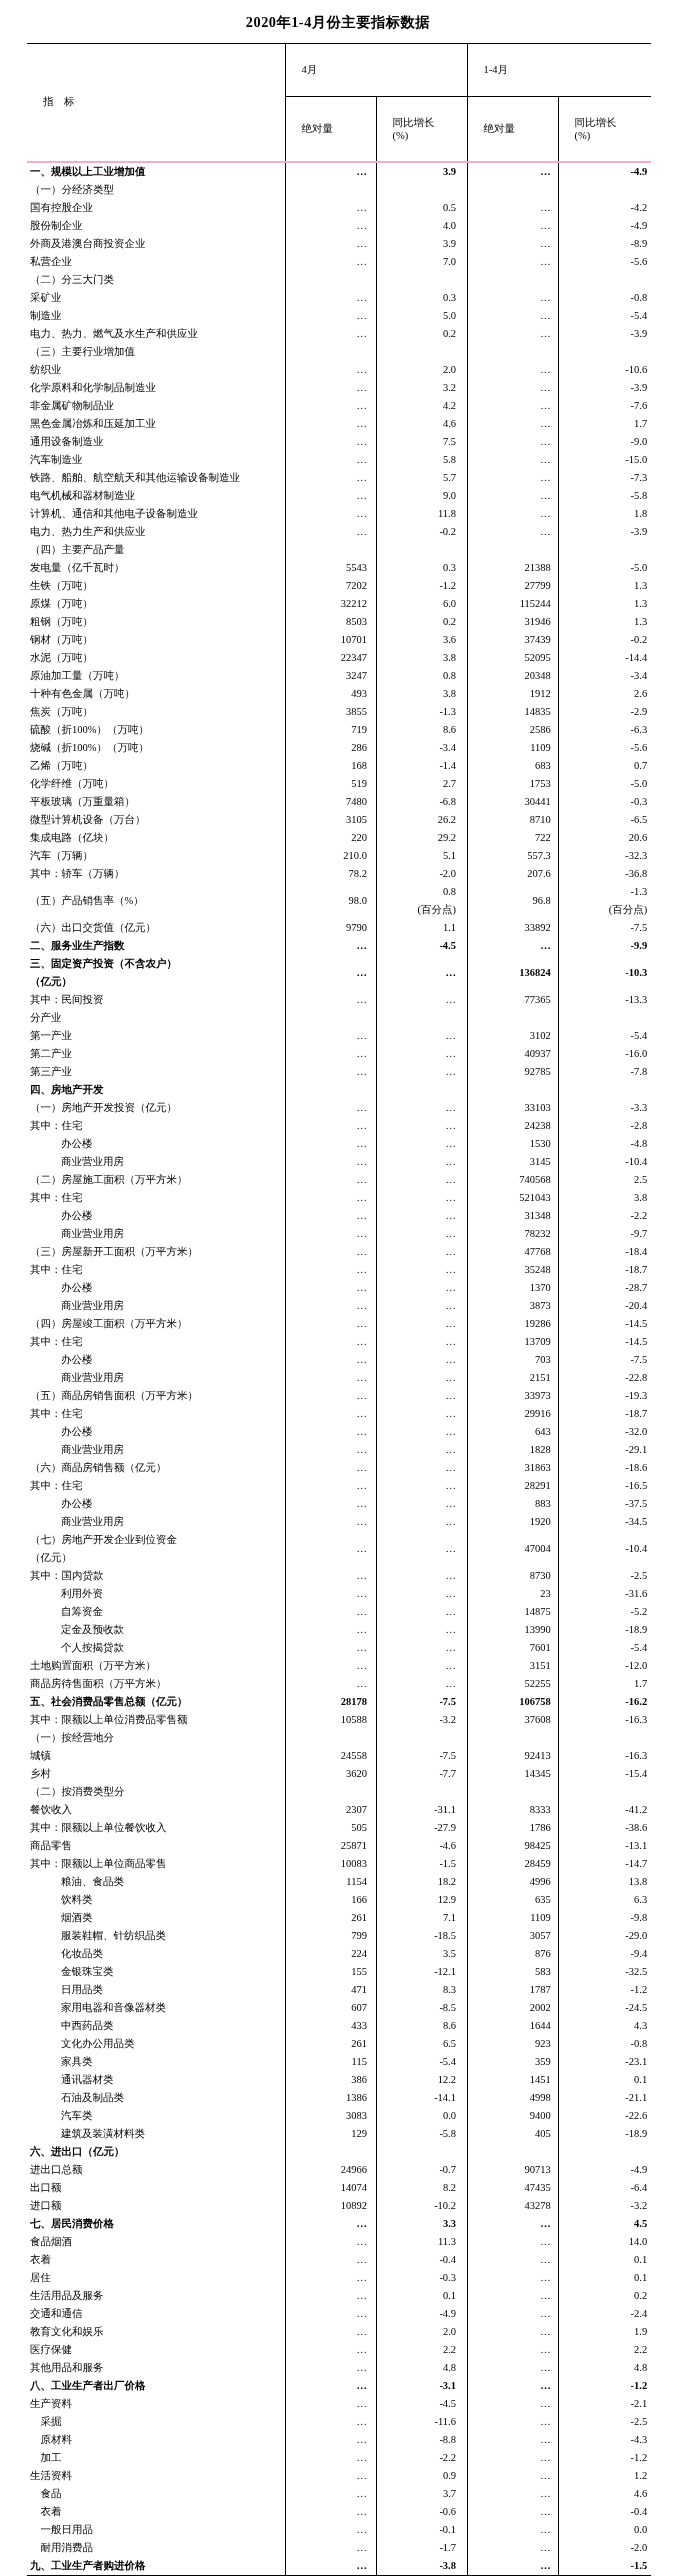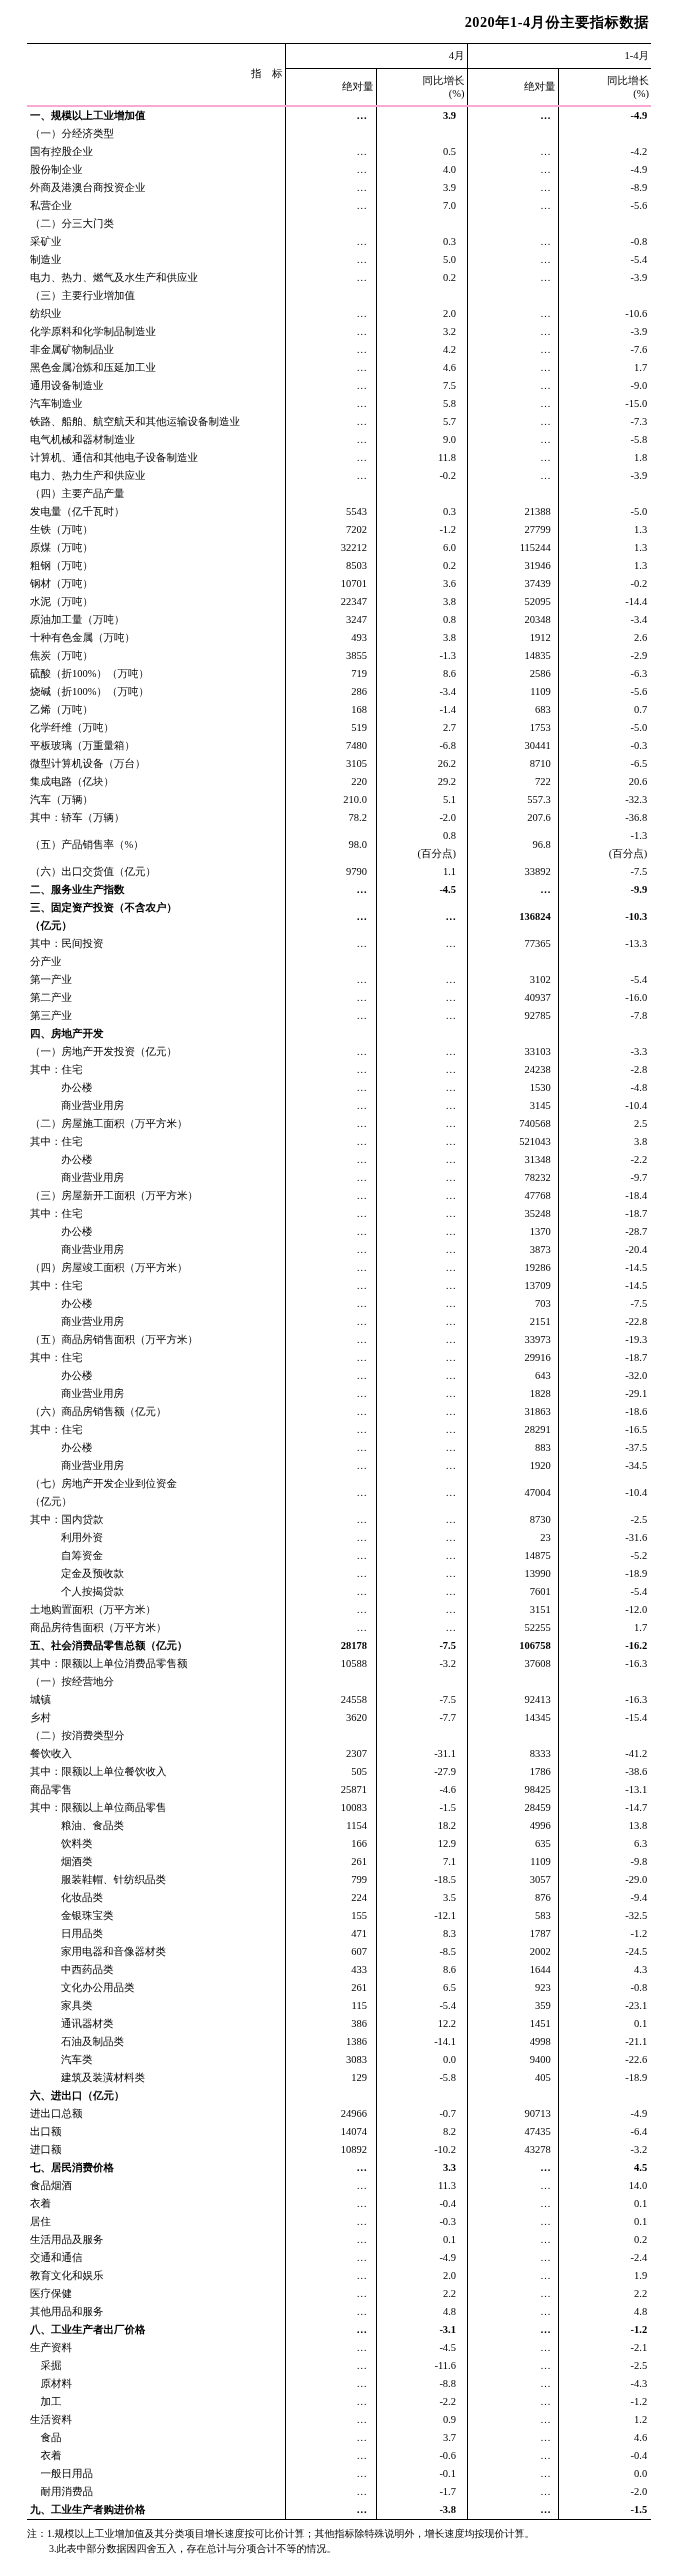--- a/index.html
+++ b/index.html
@@ -7,45 +7,45 @@
     width: 692px; height: 2576px;
     background: #ffffff;
     overflow: hidden;
     font-family: "Liberation Serif", "DejaVu Serif", serif;
     color: #000;
   }
   .page { position: relative; width: 692px; height: 2576px; }
   .title {
     width: 622px;
     margin: 13.4px 0 10.5px 27px;
-    text-align: right;
+    text-align: center;
     font-size: 14.3px;
     font-weight: bold;
     letter-spacing: 0.5px;
   }
   table.main {
     margin-left: 27px;
     width: 622px;
     border-collapse: collapse;
     table-layout: fixed;
     border-top: 1.9px solid #000;
     border-bottom: 1.9px solid #000;
     font-size: 10.5px;
   }
   col.w1 { width: 258px; }
   col.w2 { width: 91px; }
   col.w3 { width: 91px; }
   col.w4 { width: 91px; }
   col.w5 { width: 93px; }
   th {
     font-weight: normal;
-    text-align: right;
+    text-align: left;
     vertical-align: middle;
     white-space: pre-line;
-    padding: 2px;
+    padding: 16px;
     font-size: 10.5px;
   }
   tr.h1 th { height: 20px; }
   tr.h2 th { height: 32px; }
   th.vsep { border-left: 1px solid #000; }
   th.span-bottom { border-bottom: 1px solid #000; }
   thead tr.h2 th, thead th.rowspan2 { border-bottom: 2px solid #f9a8d4; }
   td {
     padding: 0;
     line-height: 18px;

